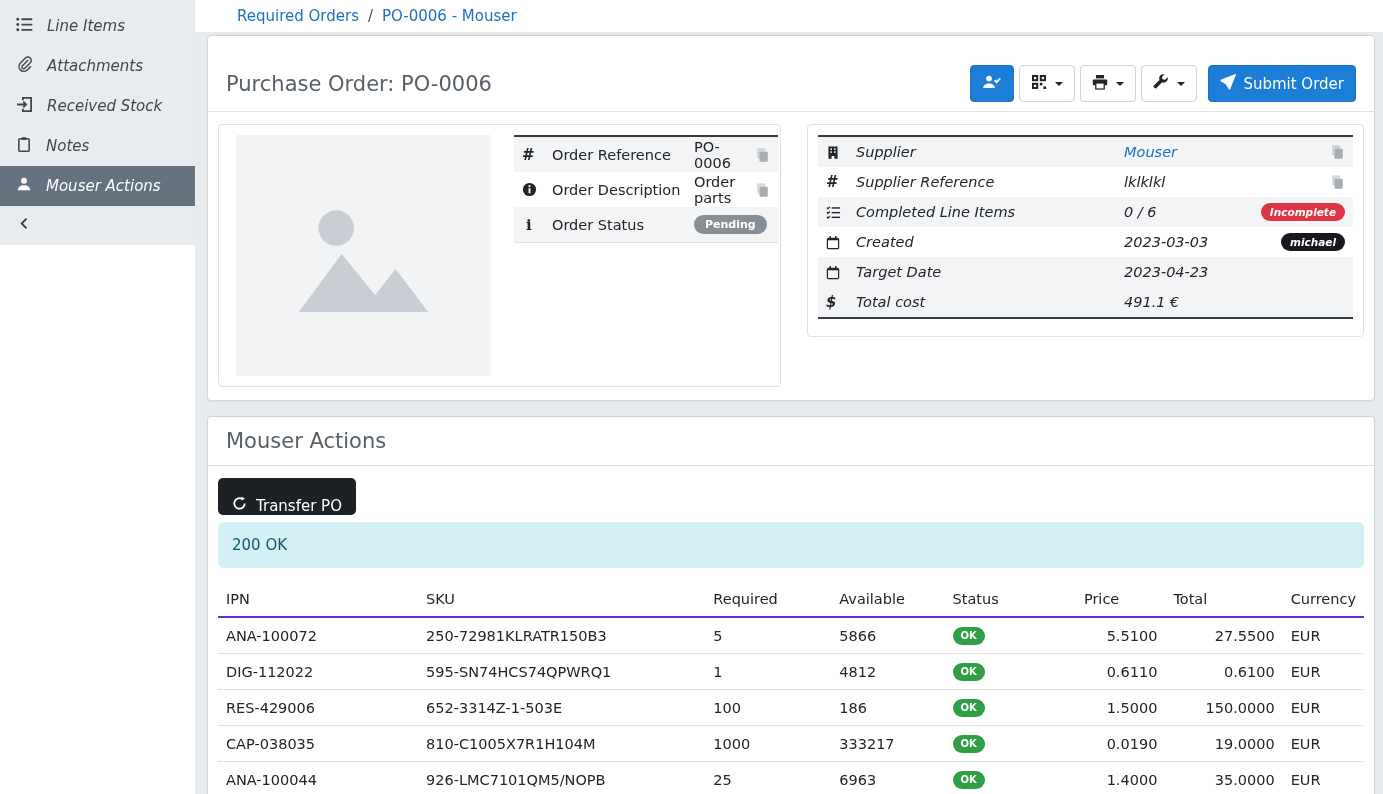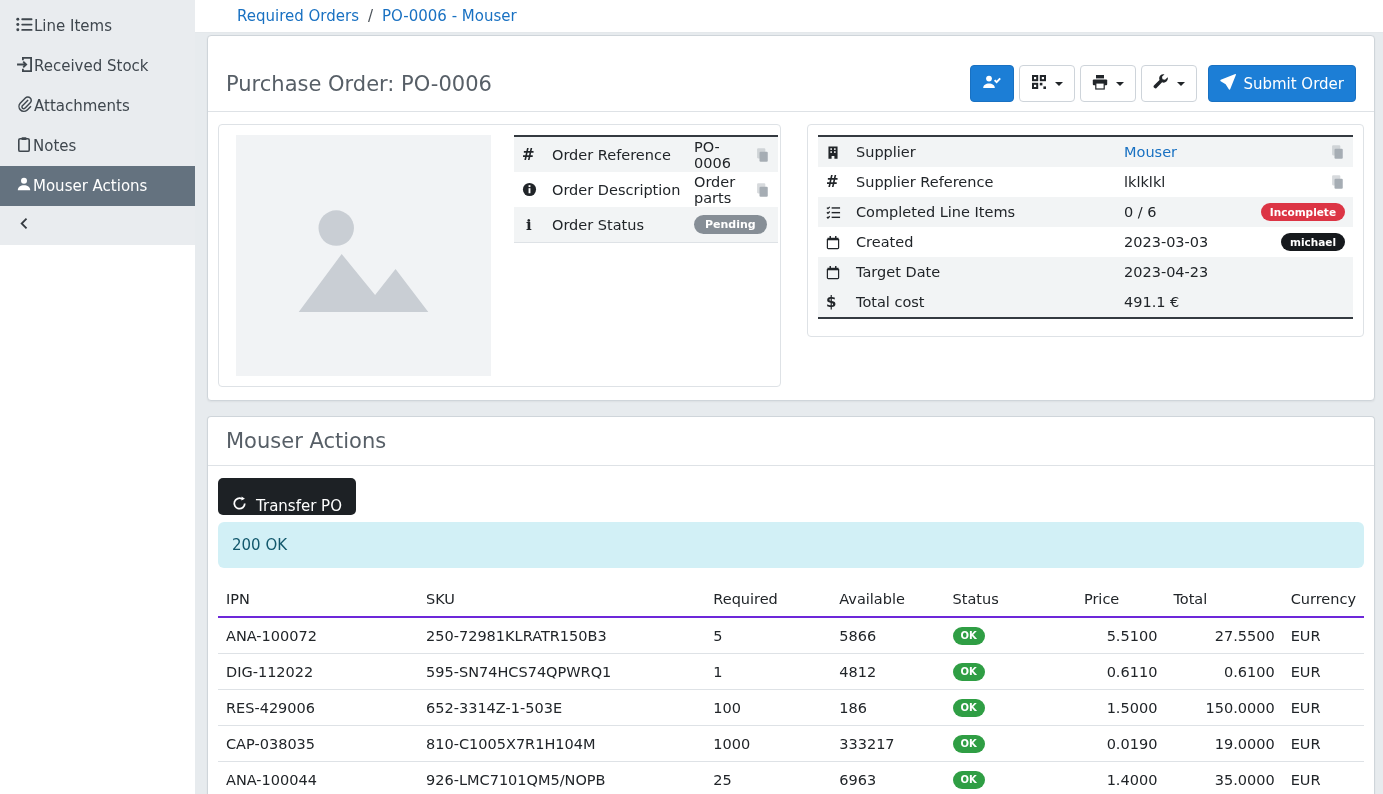--- a/index.html
+++ b/index.html
@@ -3,21 +3,21 @@
 <meta charset="utf-8">
 <style>
   * { box-sizing: border-box; margin: 0; padding: 0; }
   html,body { width:1383px; height:794px; }
   body { font-family:"DejaVu Sans","Liberation Sans",sans-serif; color:#212529; background:#fff; overflow:hidden; }
   .app { display:flex; width:1383px; height:794px; }
 
   
   .sidebar { flex:0 0 195px; background:#fff; }
   .sidebar-list { background:#e9ecef; padding:6px 0 2px; }
-  .side-item { height:40px; display:flex; align-items:center; gap:1px; padding:0 12px 0 16px; font-size:15px; color:#3f474e; cursor:pointer; }
+  .side-item { height:40px; display:flex; align-items:center; gap:14px; padding:0 12px 0 16px; font-size:15px; color:#3f474e; cursor:pointer;font-style:italic; }
   .side-item svg { flex:0 0 18px; }
   .side-item.active { background:#64727f; color:#fff; }
   .side-collapse { height:37px; display:flex; align-items:center; padding:0 18px; color:#343a40; cursor:pointer; }
 
   
   .main { flex:1; display:flex; flex-direction:column; overflow:hidden; background:#fff; }
   .breadcrumb-bar { flex:0 0 33px; display:flex; align-items:center; gap:9px; padding-left:42px; border-bottom:1px solid #e4e8eb; font-size:15px; background:#fff; }
   .breadcrumb-bar a { color:#1971c2; text-decoration:none; cursor:pointer; }
   .crumb-sep { color:#495057; }
   .content { flex:1; background:#e7ebee; overflow:hidden; display:flex; flex-direction:column; }
@@ -36,21 +36,21 @@
   .caret { width:0; height:0; border-left:4px solid transparent; border-right:4px solid transparent; border-top:4.5px solid currentColor; margin-left:1px; }
 
   
   .details { display:flex; gap:26px; padding:12px 10px 13px; align-items:flex-start; }
   .dpanel { border:1px solid #dee2e6; border-radius:4px; background:#fff; }
   .dpanel-left { flex:0 0 563px; display:flex; gap:23px; padding:10px 1px 10px 17px; }
   .thumb { flex:0 0 255px; height:241px; background:#f1f3f5; display:flex; align-items:center; justify-content:center; }
   .dtable { border-top:2px solid #343a40; }
   .dtable-left { flex:1; margin-right:1px; border-bottom:1px solid #dee2e6; align-self:flex-start; }
   .dpanel-right { flex:1; padding:10px 10px 17px; align-self:flex-start; }
-  .dtable-right { border-bottom:2px solid #343a40; }
+  .dtable-right { border-bottom:2px solid #343a40;font-style:italic; }
   .drow { display:flex; align-items:center; padding:0 8px; }
   .dtable-left .drow { height:35px; }
   .dtable-right .drow { height:30px; }
   .drow.striped { background:#f2f4f5; }
   .dicon { flex:0 0 30px; display:flex; align-items:center; font-weight:600; font-size:15px; color:#212529; }
   .i-glyph { font-family:"DejaVu Serif","Liberation Serif",serif; font-weight:700; font-size:15px; padding-left:4px; }
   .dlabel { font-size:14.5px; color:#212529; }
   .dtable-left .dlabel { flex:0 0 142px; }
   .dtable-left .dvalue { flex:1; font-size:14.5px; }
   .dtable-right .dlabel { flex:0 0 268px; }
@@ -89,31 +89,31 @@
               <circle cx="1.7" cy="3" r="1.4"></circle>
               <rect x="5" y="2.2" width="10.5" height="1.7" rx=".8"></rect>
               <circle cx="1.7" cy="8" r="1.4"></circle>
               <rect x="5" y="7.2" width="10.5" height="1.7" rx=".8"></rect>
               <circle cx="1.7" cy="13" r="1.4"></circle>
               <rect x="5" y="12.2" width="10.5" height="1.7" rx=".8"></rect>
             </svg></span>
         <span>Line Items</span>
       </div>
       <div class="side-item">
+        <span><svg width="17" height="17" viewBox="0 0 16 16" fill="none" stroke="currentColor" stroke-width="1.5">
+              <path d="M12.4 4.2 6.9 9.7a1.8 1.8 0 1 0 2.5 2.5l5.2-5.2a3.5 3.5 0 1 0-5-4.9L4.3 7.4a5 5 0 0 0 7 7.1l4-4" transform="scale(0.92)"></path>
+            </svg></span>
+        <span>Attachments</span>
+      </div>
+      <div class="side-item">
         <span><svg width="17" height="17" viewBox="0 0 16 16" fill="none" stroke="currentColor" stroke-width="1.7">
               <path d="M6.5 4V1.8h7.7v12.4H6.5V12"></path>
               <path d="M1 8h8.3M6.8 5.2 9.6 8l-2.8 2.8"></path>
             </svg></span>
         <span>Received Stock</span>
-      </div>
-      <div class="side-item">
-        <span><svg width="17" height="17" viewBox="0 0 16 16" fill="none" stroke="currentColor" stroke-width="1.5">
-              <path d="M12.4 4.2 6.9 9.7a1.8 1.8 0 1 0 2.5 2.5l5.2-5.2a3.5 3.5 0 1 0-5-4.9L4.3 7.4a5 5 0 0 0 7 7.1l4-4" transform="scale(0.92)"></path>
-            </svg></span>
-        <span>Attachments</span>
       </div>
       <div class="side-item">
         <span><svg width="16" height="17" viewBox="0 0 16 16">
               <rect x="2.8" y="2.2" width="10.4" height="12.6" rx="1.4" fill="none" stroke="currentColor" stroke-width="1.6"></rect>
               <rect x="5.4" y="0.8" width="5.2" height="2.8" rx="1" fill="currentColor"></rect>
             </svg></span>
         <span>Notes</span>
       </div>
       <div class="side-item active">
         <span><svg width="16" height="16" viewBox="0 0 16 16" fill="currentColor">

